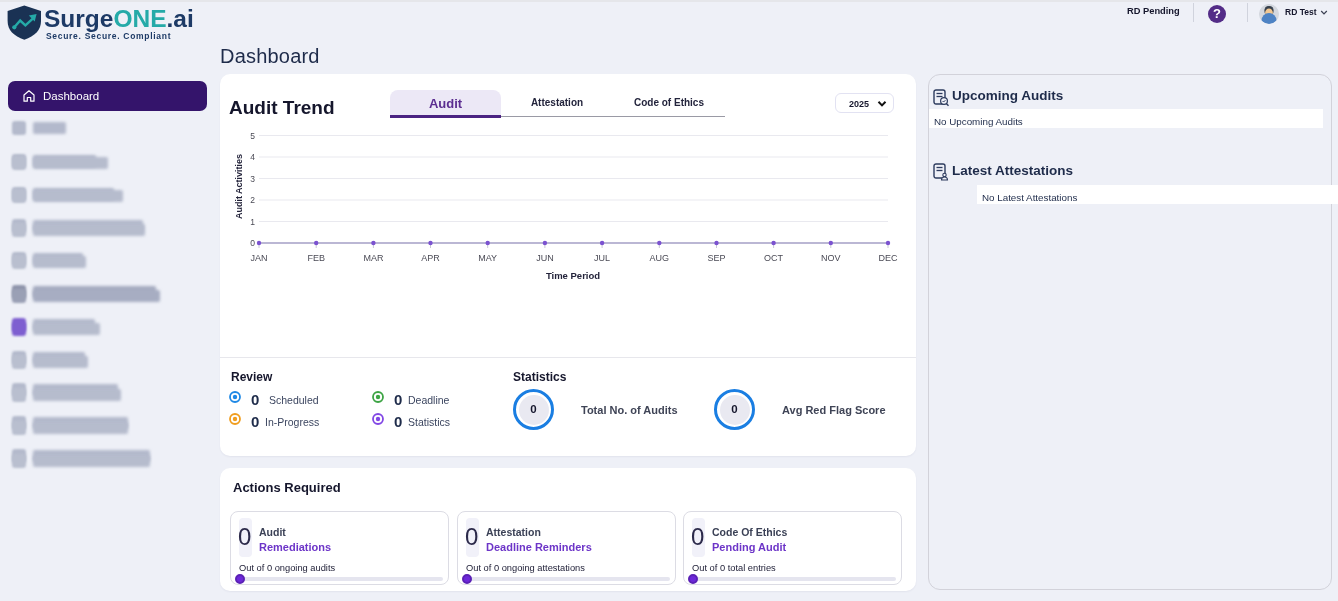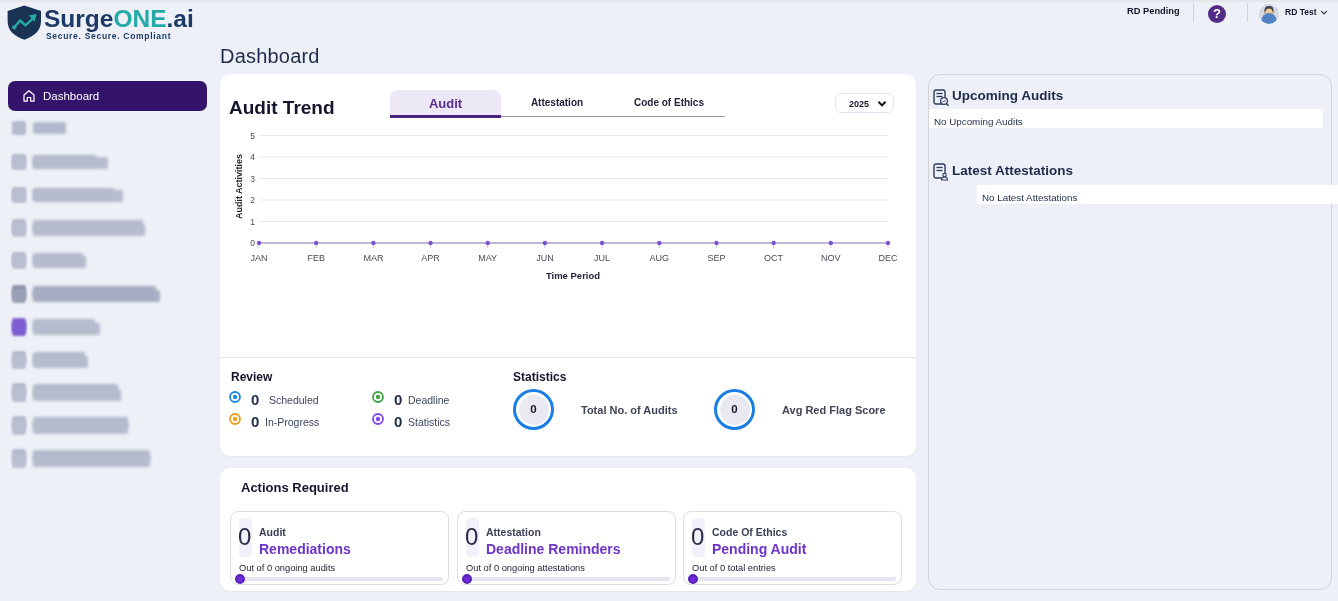--- a/index.html
+++ b/index.html
@@ -38,26 +38,26 @@
 #yearsel span { position:absolute; left:13px; top:4.5px; font-size:9px; font-weight:bold; color:#15162c; }
 
 #divider { left:220px; top:357px; width:696px; height:1px; background:#e7e7ec; }
 #status-t { left:231px; top:370px; font-size:12px; font-weight:bold; color:#15162c; }
 #stats-t { left:513px; top:370px; font-size:12px; font-weight:bold; color:#15162c; }
 .snum { position:absolute; font-size:15px; font-weight:bold; color:#1e2b4a; }
 .slbl { position:absolute; font-size:10.5px; color:#3c4660; }
 .statcirc { position:absolute; width:41px; height:41px; border-radius:50%; border:3.5px solid #1a7ee2; background:#fff; text-align:center; font-size:11.5px; font-weight:bold; color:#15162c; line-height:34px; } .statcirc::after { content:""; position:absolute; left:2.5px; top:2.5px; right:2.5px; bottom:2.5px; background:#e9e9f1; border-radius:50%; } .statcirc span { position:relative; z-index:2; }
 .statlbl { position:absolute; font-size:11px; font-weight:bold; color:#3f4456; }
 
-#actions-t { left:233px; top:480px; font-size:13px; font-weight:bold; color:#15162c;margin-left:8px; }
+#actions-t { left:233px; top:480px; font-size:13px; font-weight:bold; color:#15162c; }
 .acard { position:absolute; top:511px; width:219px; height:74px; background:#fff; border:1px solid #dcdce4; border-radius:8px; }
 .apill { position:absolute; left:8px; top:6px; width:13px; height:39px; background:#f1f1f9; border-radius:4px; }
 .anum { position:absolute; left:7px; top:11px; font-size:24px; color:#2c2a4a; }
 .at1 { position:absolute; left:28px; top:14px; font-size:10.5px; font-weight:bold; color:#3b4156; }
-.at2 { position:absolute; left:28px; top:29px; font-size:14px; font-weight:bold; color:#6d35c8; }
+.at2 { position:absolute; left:28px; top:29px; font-size:11px; font-weight:bold; color:#6d35c8; }
 .aout { position:absolute; left:8px; top:51px; font-size:9.3px; color:#23233a; }
 .atrack { position:absolute; left:8px; top:65px; width:204px; height:4px; background:#e5e5ef; border-radius:2px; }
 .aknob { position:absolute; left:4px; top:62px; width:10px; height:10px; border-radius:50%; background:#6d28d9; border:2px solid #5b21b6; }
 
 #rpanel { left:928px; top:74px; width:404px; height:516px; border:1px solid #d2d2da; border-radius:12px; }
 .rtitle { position:absolute; font-size:13.5px; font-weight:bold; color:#1e2b4a; }
 .rwhite { position:absolute; left:929px; width:394px; height:19px; background:#fff; font-size:9.8px; color:#1e2b4a; line-height:25px; padding-left:5px; }
 </style>
 </head>
 <body>

